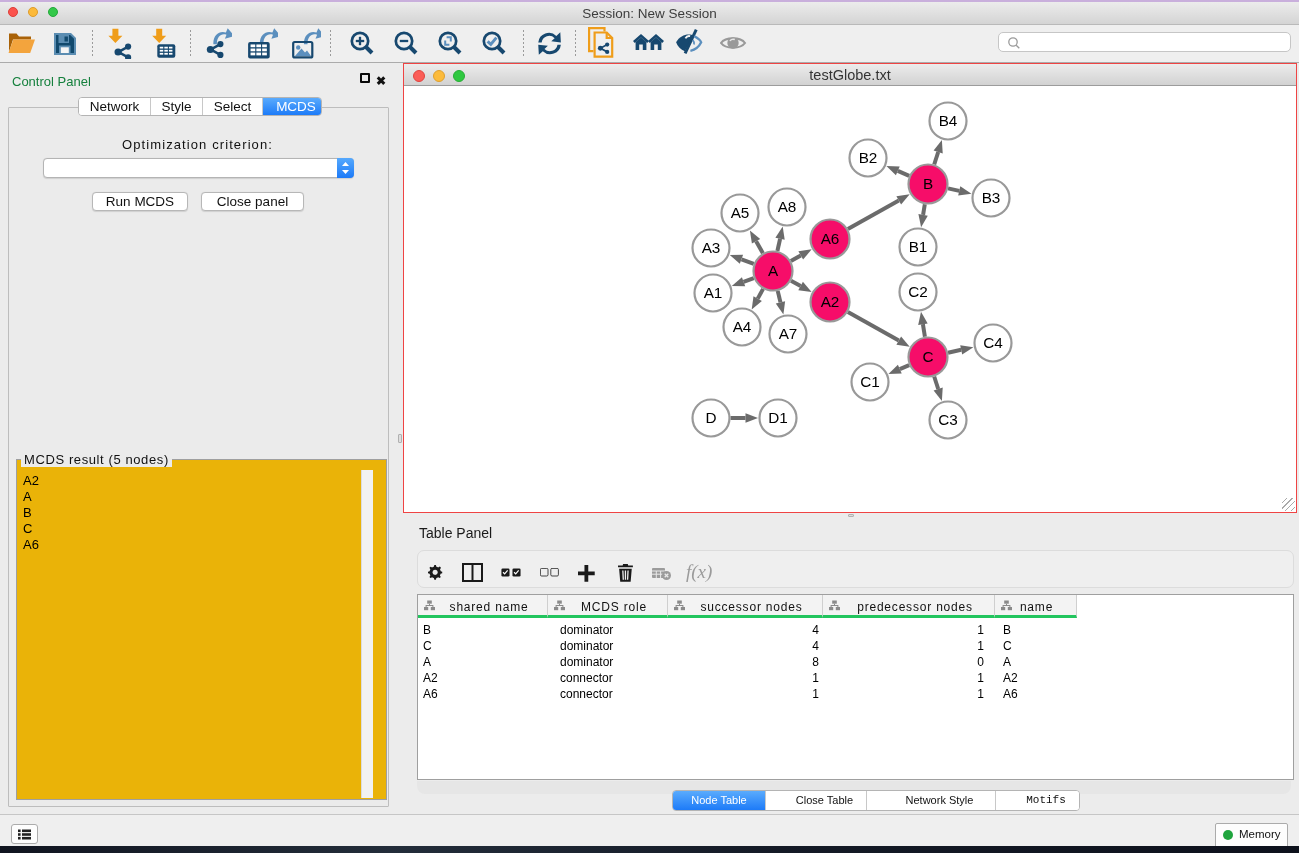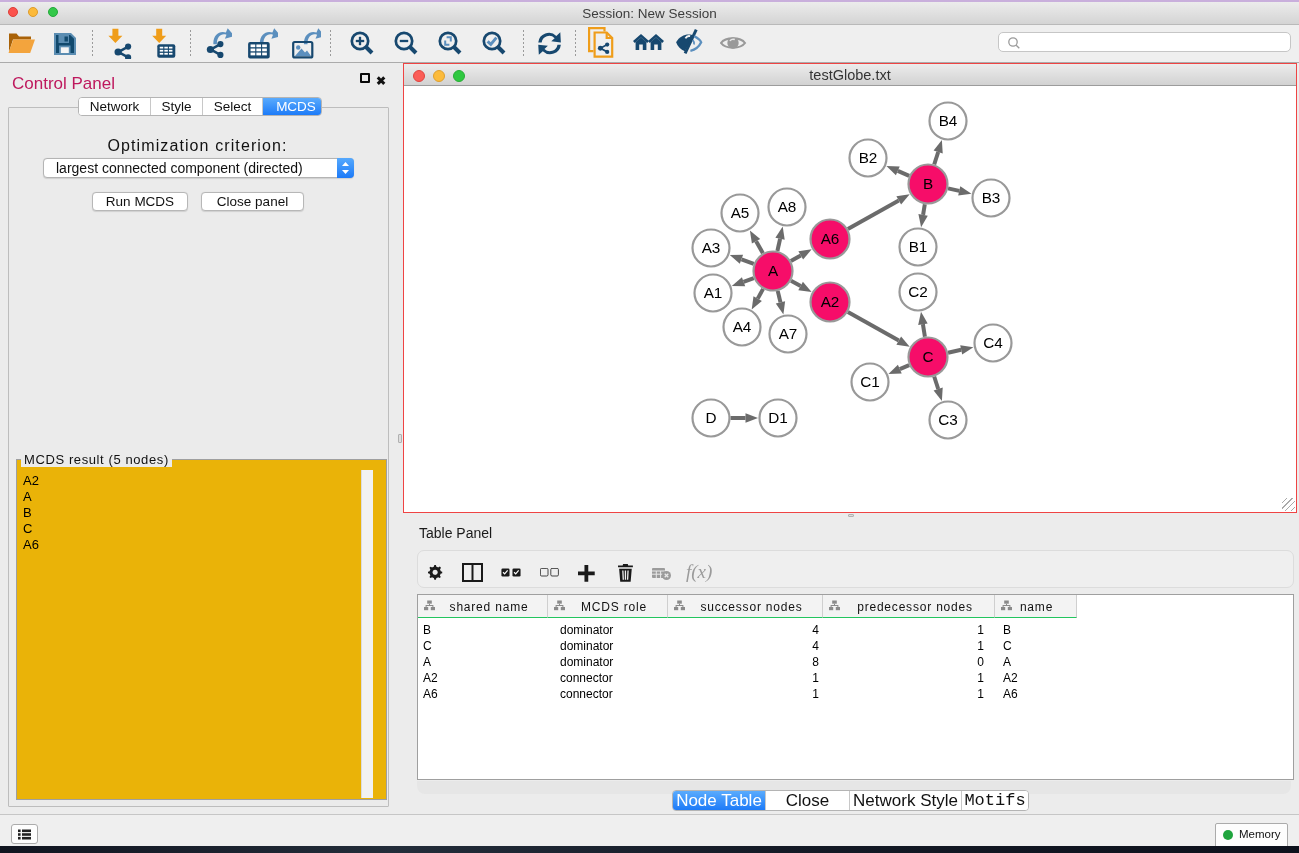--- a/index.html
+++ b/index.html
@@ -22,32 +22,32 @@
   border-bottom:1px solid #ababab; }
 .tsep { position:absolute; top:5px; height:28px; width:1px;
   background-image:linear-gradient(#9a9a9a 40%, rgba(0,0,0,0) 0%);
   background-size:1px 4px; }
 #searchbox { position:absolute; left:998px; top:7px; width:293px; height:20px;
   background:#fff; border:1px solid #c6c6c6; border-radius:5px; }
 #searchbox svg { position:absolute; left:8px; top:3px; }
 
 
 #cpanel { left:0; top:63px; width:395px; height:750px; background:#ececec; }
-#cpanel-hd { position:absolute; left:12px; top:11px; font-size:17px; color:#be185d; }
+#cpanel-hd { position:absolute; left:12px; top:11px; font-size:13px; color:#15803d; }
 .wbtn { position:absolute; top:11px; font-size:11px; color:#111; }
 #cp-box { position:absolute; left:8px; top:44px; width:381px; height:700px;
   border:1px solid #bdbdbd; background:#ebebeb; border-radius:1px; }
 #cp-tabs { position:absolute; left:78px; top:34px; width:244px; height:19px;
   display:flex; border:1px solid #b4b4b4; border-radius:4px; overflow:hidden;
   background:#fff; z-index:5; font-size:13.5px; }
 #cp-tabs .tab { flex:none; text-align:center; line-height:17px; color:#111;
   border-right:1px solid #c8c8c8; background:#fff; }
 #cp-tabs .tab.sel { background:linear-gradient(#5aabfd,#1d7bf8); color:#fff; border-right:none; }
 #opt-label { position:absolute; left:0; width:100%; top:74px; text-align:center;
-  font-size:16px; letter-spacing:1.1px; color:#111; }
+  font-size:13px; letter-spacing:1.1px; color:#111; }
 #dropdown { position:absolute; left:43px; top:95px; width:311px; height:20px;
   background:#fff; border:1px solid #b4b4b4; border-radius:4px; font-size:14px;
   line-height:19px; padding-left:12px; color:#111; box-shadow:0 0.5px 1px rgba(0,0,0,.12); }
 #ddtext { display:inline-block; white-space:nowrap; }
 #dropdown .spin { position:absolute; right:-1px; top:-1px; width:17px; height:20px;
   background:linear-gradient(#56a9fd,#1c7af8); border-radius:0 4px 4px 0; }
 .btn { position:absolute; top:129px; height:19px; background:#fff;
   border:1px solid #b7b7b7; border-radius:4px; font-size:13.5px; text-align:center;
   line-height:17px; color:#111; box-shadow:0 0.5px 1px rgba(0,0,0,.12); }
 #groupbox { position:absolute; left:16px; top:396px; width:371px; height:341px;
@@ -83,31 +83,31 @@
 
 #tpanel { left:403px; top:517px; width:896px; height:297px; background:#ececec; }
 #tpanel-hd { position:absolute; left:16px; top:8px; font-size:14px; color:#1a1a1a; }
 #ttoolbar { position:absolute; left:14px; top:33px; width:877px; height:38px;
   background:#efefef; border:1px solid #dcdcdc; border-radius:7px; }
 #ttable { position:absolute; left:14px; top:77px; width:877px; height:186px;
   background:#fff; border:1px solid #9f9f9f; }
 #thead { position:absolute; left:0; top:0; height:23px; width:659px; display:flex;
   font-size:12px; letter-spacing:0.8px; color:#111; }
 #thead .hc { position:relative; background:#f3f3f3; border-right:1px solid #cfcfcf;
-  border-bottom:1px solid #22c55e; text-align:center; line-height:24px; flex:none; padding-left:13px; }
+  border-bottom:3px solid #22c55e; text-align:center; line-height:24px; flex:none; padding-left:13px; }
 #thead .hc:last-child { padding-left:2px; }
 #thead .hc svg { position:absolute; left:6px; top:5px; }
 .trow { position:absolute; left:0; width:659px; height:16px; font-size:12px; color:#000; }
 .trow span { position:absolute; top:1px; }
 .c1 { left:5px; } .c2 { left:142px; } .c5 { left:585px; }
 
 #ttable-bottom { position:absolute; left:14px; top:264px; width:874px; height:13px;
   background:#e6e6e6; border-radius:0 0 8px 8px; }
 #btabs { position:absolute; left:269px; top:273px; height:21px; display:flex;
-  font-size:17px; border:1px solid #b4b4b4; border-radius:4px; overflow:hidden; background:#fff; }
+  font-size:11px; border:1px solid #b4b4b4; border-radius:4px; overflow:hidden; background:#fff;gap:17px; }
 #btabs .tab { flex:none; line-height:19px; text-align:center; color:#111;
   border-right:1px solid #c8c8c8; background:#fff; }
 #btabs .tab:last-child { border-right:none; }
 #btabs .tab.sel { background:linear-gradient(#5aabfd,#1d7bf8); color:#fff; }
 
 
 #statusbar { left:0; top:814px; width:1299px; height:32px; background:#efefef;
   border-top:1px solid #c6c6c6; }
 #lstbtn { position:absolute; left:11px; top:9px; width:27px; height:20px;
   background:#fdfdfd; border:1px solid #ababab; border-radius:3px; }
@@ -303,21 +303,21 @@
   <div class="wbtn" style="left:360px; top:10px; width:10px; height:10px; border:2px solid #0a0a0a; border-radius:1px;"></div>
   <div class="wbtn" style="left:376px; font-weight:bold; font-size:12px;">✖</div>
   <div id="cp-box"></div>
   <div id="cp-tabs">
     <div class="tab" style="width:72px;">Network</div>
     <div class="tab" style="width:52px;">Style</div>
     <div class="tab" style="width:60px;">Select</div>
     <div class="tab sel" style="width:66px;text-align:center;">MCDS</div>
   </div>
   <div id="opt-label">Optimization criterion:</div>
-  <div id="dropdown"><span id="ddtext">largest connected component (directed)</span>
+  <div id="dropdown">
     <div class="spin"><svg width="17" height="20" viewBox="0 0 17 20">
           <path d="M5 8 L8.5 4 L12 8 Z" fill="#fff"></path>
           <path d="M5 12 L8.5 16 L12 12 Z" fill="#fff"></path>
         </svg></div>
   </div>
   <div class="btn" style="left:92px; width:96px;">Run MCDS</div>
   <div class="btn" style="left:201px; width:103px;">Close panel</div>
   <div id="groupbox">
     <div class="gb-title">MCDS result (5 nodes)</div>
     <div id="gb-list">A2<br>A<br>B<br>C<br>A6</div>

